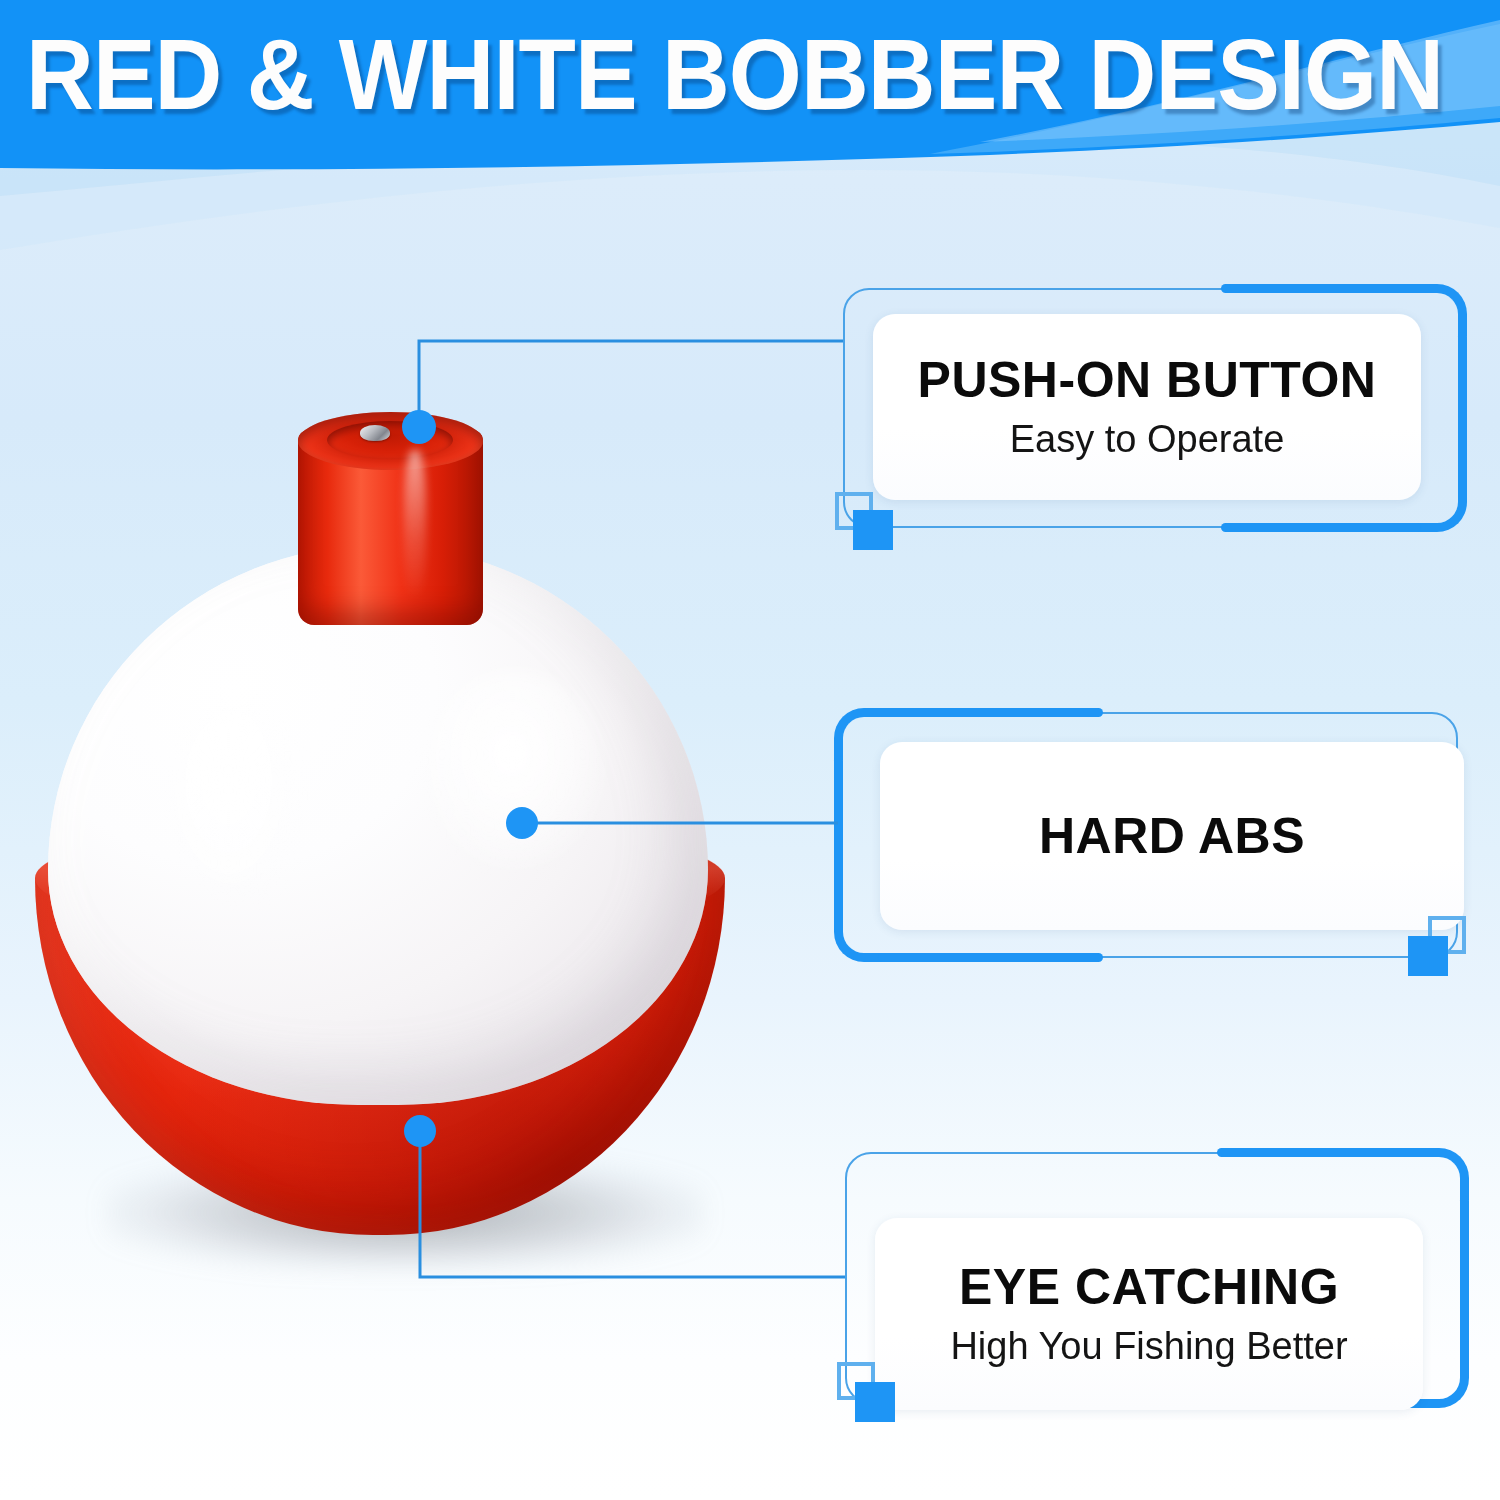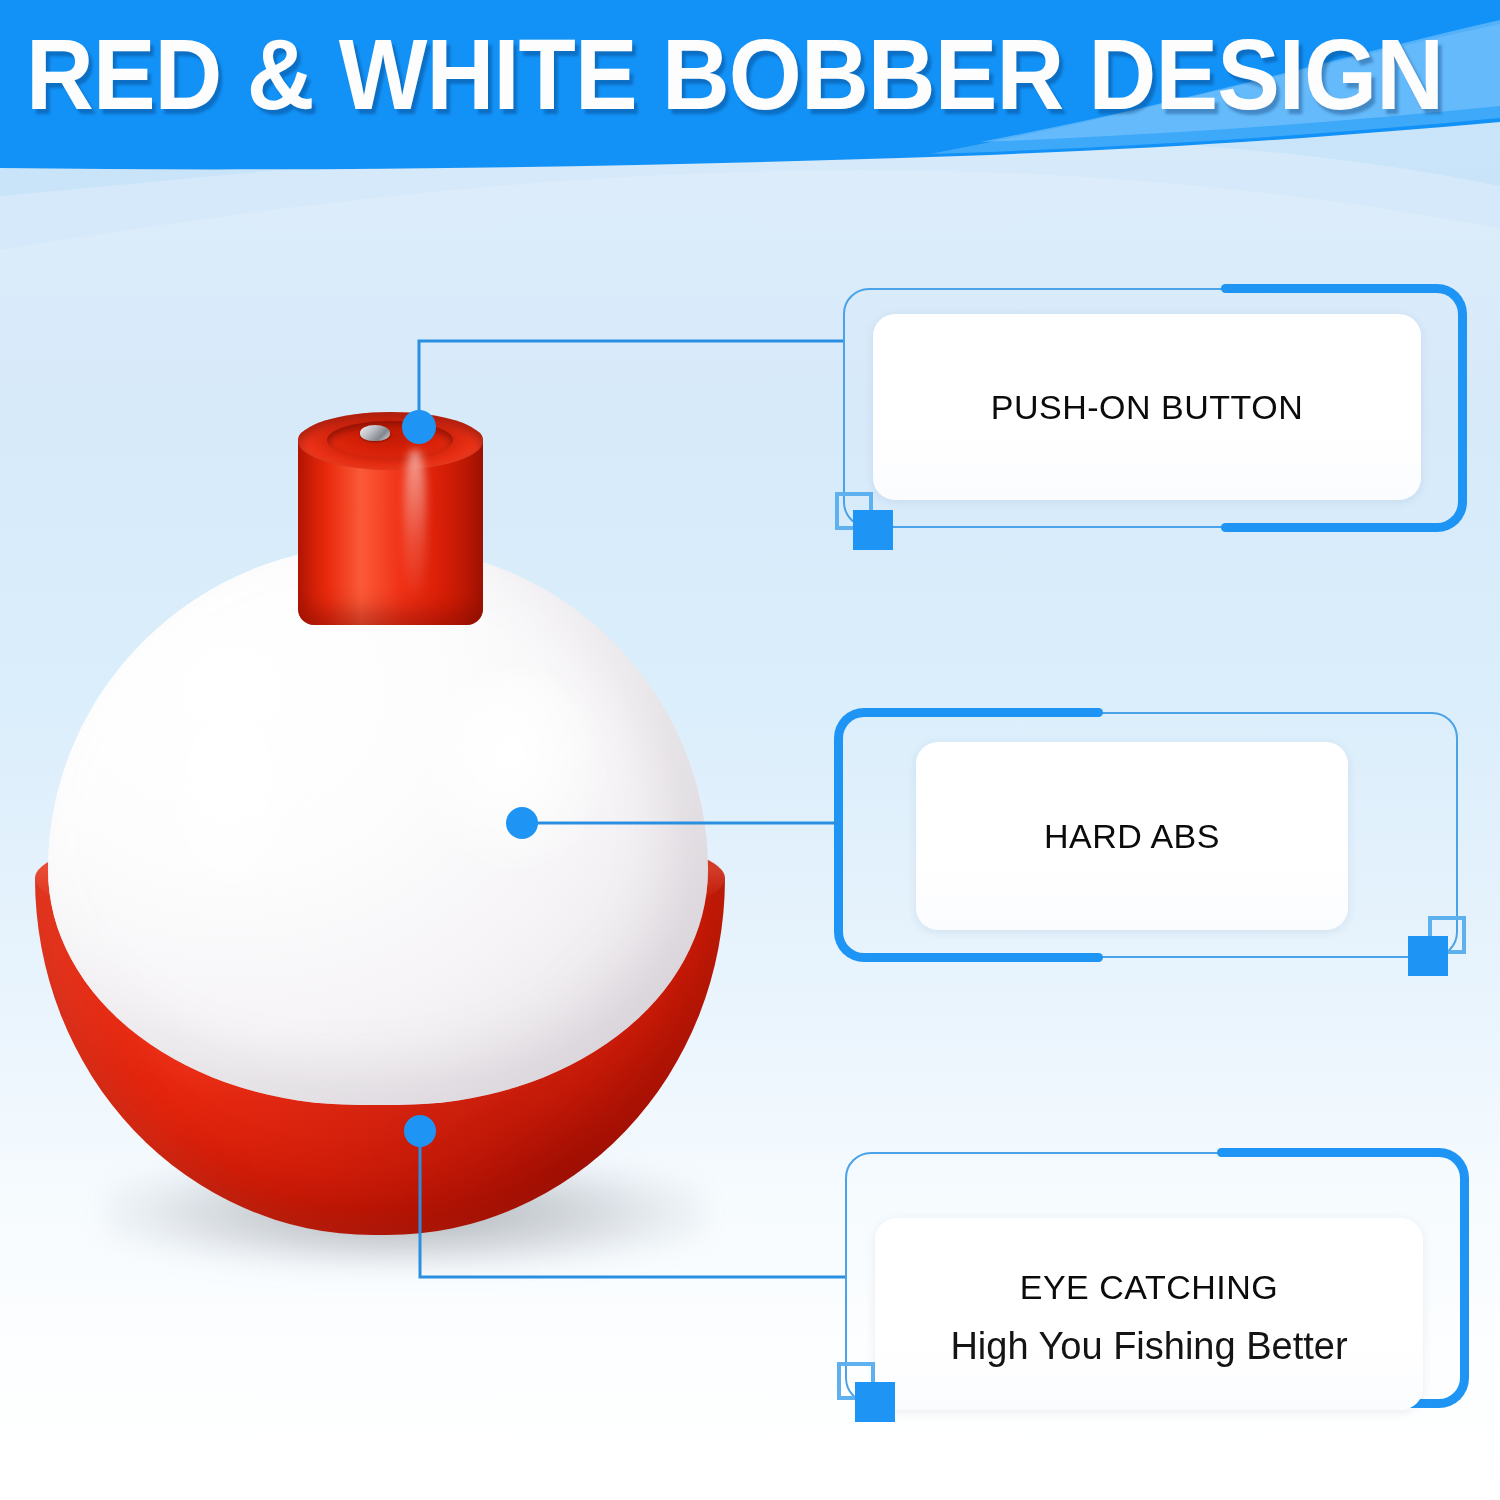--- a/index.html
+++ b/index.html
@@ -192,22 +192,22 @@
   .card {
     position:absolute;
     background:linear-gradient(180deg,#ffffff 0%,#ffffff 62%,#fbfcfe 100%);
     border-radius:22px;
     box-shadow:0 2px 10px rgba(40,80,130,0.10);
     display:flex; flex-direction:column;
     align-items:center; justify-content:center;
     padding:8px 18px;
   }
   .c-title {
-    font-weight:normal;
-    font-size:34px;
+    font-weight:bold;
+    font-size:50px;
     line-height:58px;
     color:#0b0b0b;
     letter-spacing:0.5px;
     white-space:nowrap;
   }
   .c-sub {
     font-size:38px;
     line-height:48px;
     color:#141414;
     margin-top:6px;
@@ -274,35 +274,36 @@
     <div class="frame"></div>
 
     <div class="accent-h" style="left:378px; top:-4px; width:200px;"></div>
     <div class="corner-arc" style="right:-4px; top:-4px; border-left:none; border-bottom:none; border-top-right-radius:30px;"></div>
     <div class="accent-v" style="right:-4px; top:44px; height:152px;"></div>
     <div class="corner-arc" style="right:-4px; bottom:-4px; border-left:none; border-top:none; border-bottom-right-radius:30px;"></div>
     <div class="accent-h" style="left:378px; bottom:-4px; width:200px;"></div>
 
     <div class="card" style="left:30px; top:26px; width:548px; height:186px;">
       <div class="c-title">PUSH-ON BUTTON</div>
+      <div class="c-sub">Easy to Operate</div>
     </div>
 
     <div class="sq-outline" style="left:-8px; bottom:-2px;"></div>
     <div class="sq-fill" style="left:10px; bottom:-22px;"></div>
   </div>
 
   <div class="callout" style="left:838px; top:712px; width:620px; height:246px;">
     <div class="frame"></div>
     <div class="accent-h" style="left:40px; top:-4px; width:225px;"></div>
     <div class="corner-arc" style="left:-4px; top:-4px; border-right:none; border-bottom:none; border-top-left-radius:30px;"></div>
     <div class="accent-v" style="left:-4px; top:44px; height:158px;"></div>
     <div class="corner-arc" style="left:-4px; bottom:-4px; border-right:none; border-top:none; border-bottom-left-radius:30px;"></div>
     <div class="accent-h" style="left:40px; bottom:-4px; width:225px;"></div>
 
-    <div class="card" style="left:42px; top:30px; width:432px; height:188px;margin-left:36px;">
+    <div class="card" style="left:42px; top:30px; width:584px; height:188px;">
       <div class="c-title">HARD ABS</div>
     </div>
 
     <div class="sq-outline" style="right:-8px; bottom:4px;"></div>
     <div class="sq-fill" style="right:10px; bottom:-18px;"></div>
   </div>
 
   <div class="callout" style="left:845px; top:1152px; width:620px; height:252px;">
     <div class="frame"></div>
     <div class="accent-h" style="left:372px; top:-4px; width:204px;"></div>

